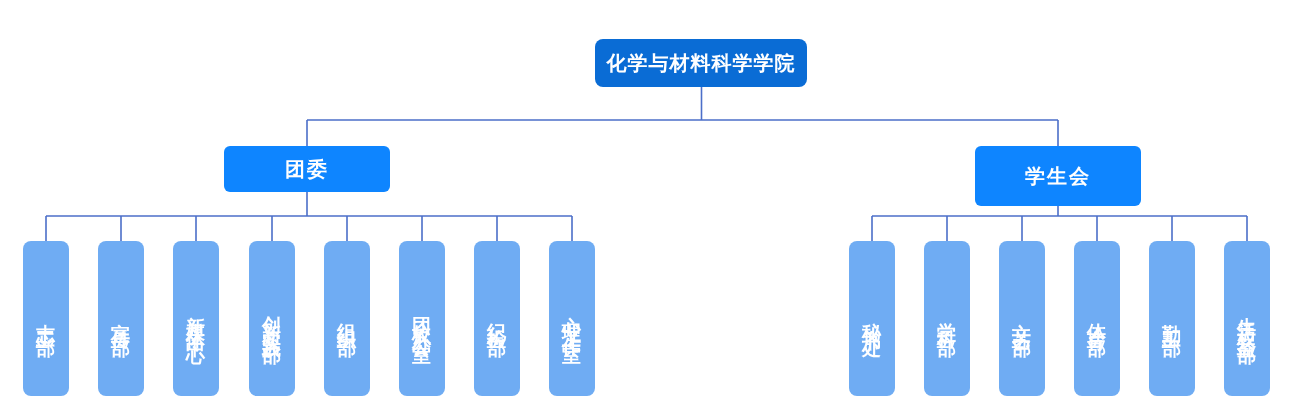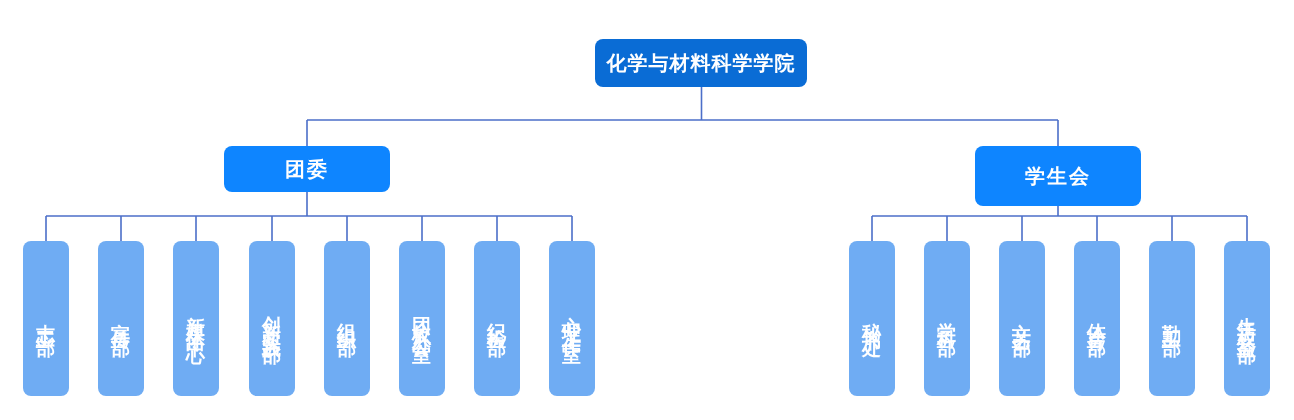--- a/index.html
+++ b/index.html
@@ -45,20 +45,21 @@
   }
   .node.root {
     background: var(--root-bg);
     font-size: 20px;
     letter-spacing: 1px;
   }
   .node.branch {
     background: var(--branch-bg);
     font-size: 20px;
     letter-spacing: 2px;
+    border-radius: 6px;
   }
   .node.leaf {
     background: var(--leaf-bg);
     font-size: 19px;
     writing-mode: vertical-lr;
     text-orientation: upright;
     letter-spacing: 7px;
     line-height: 1;
   }
 </style>

